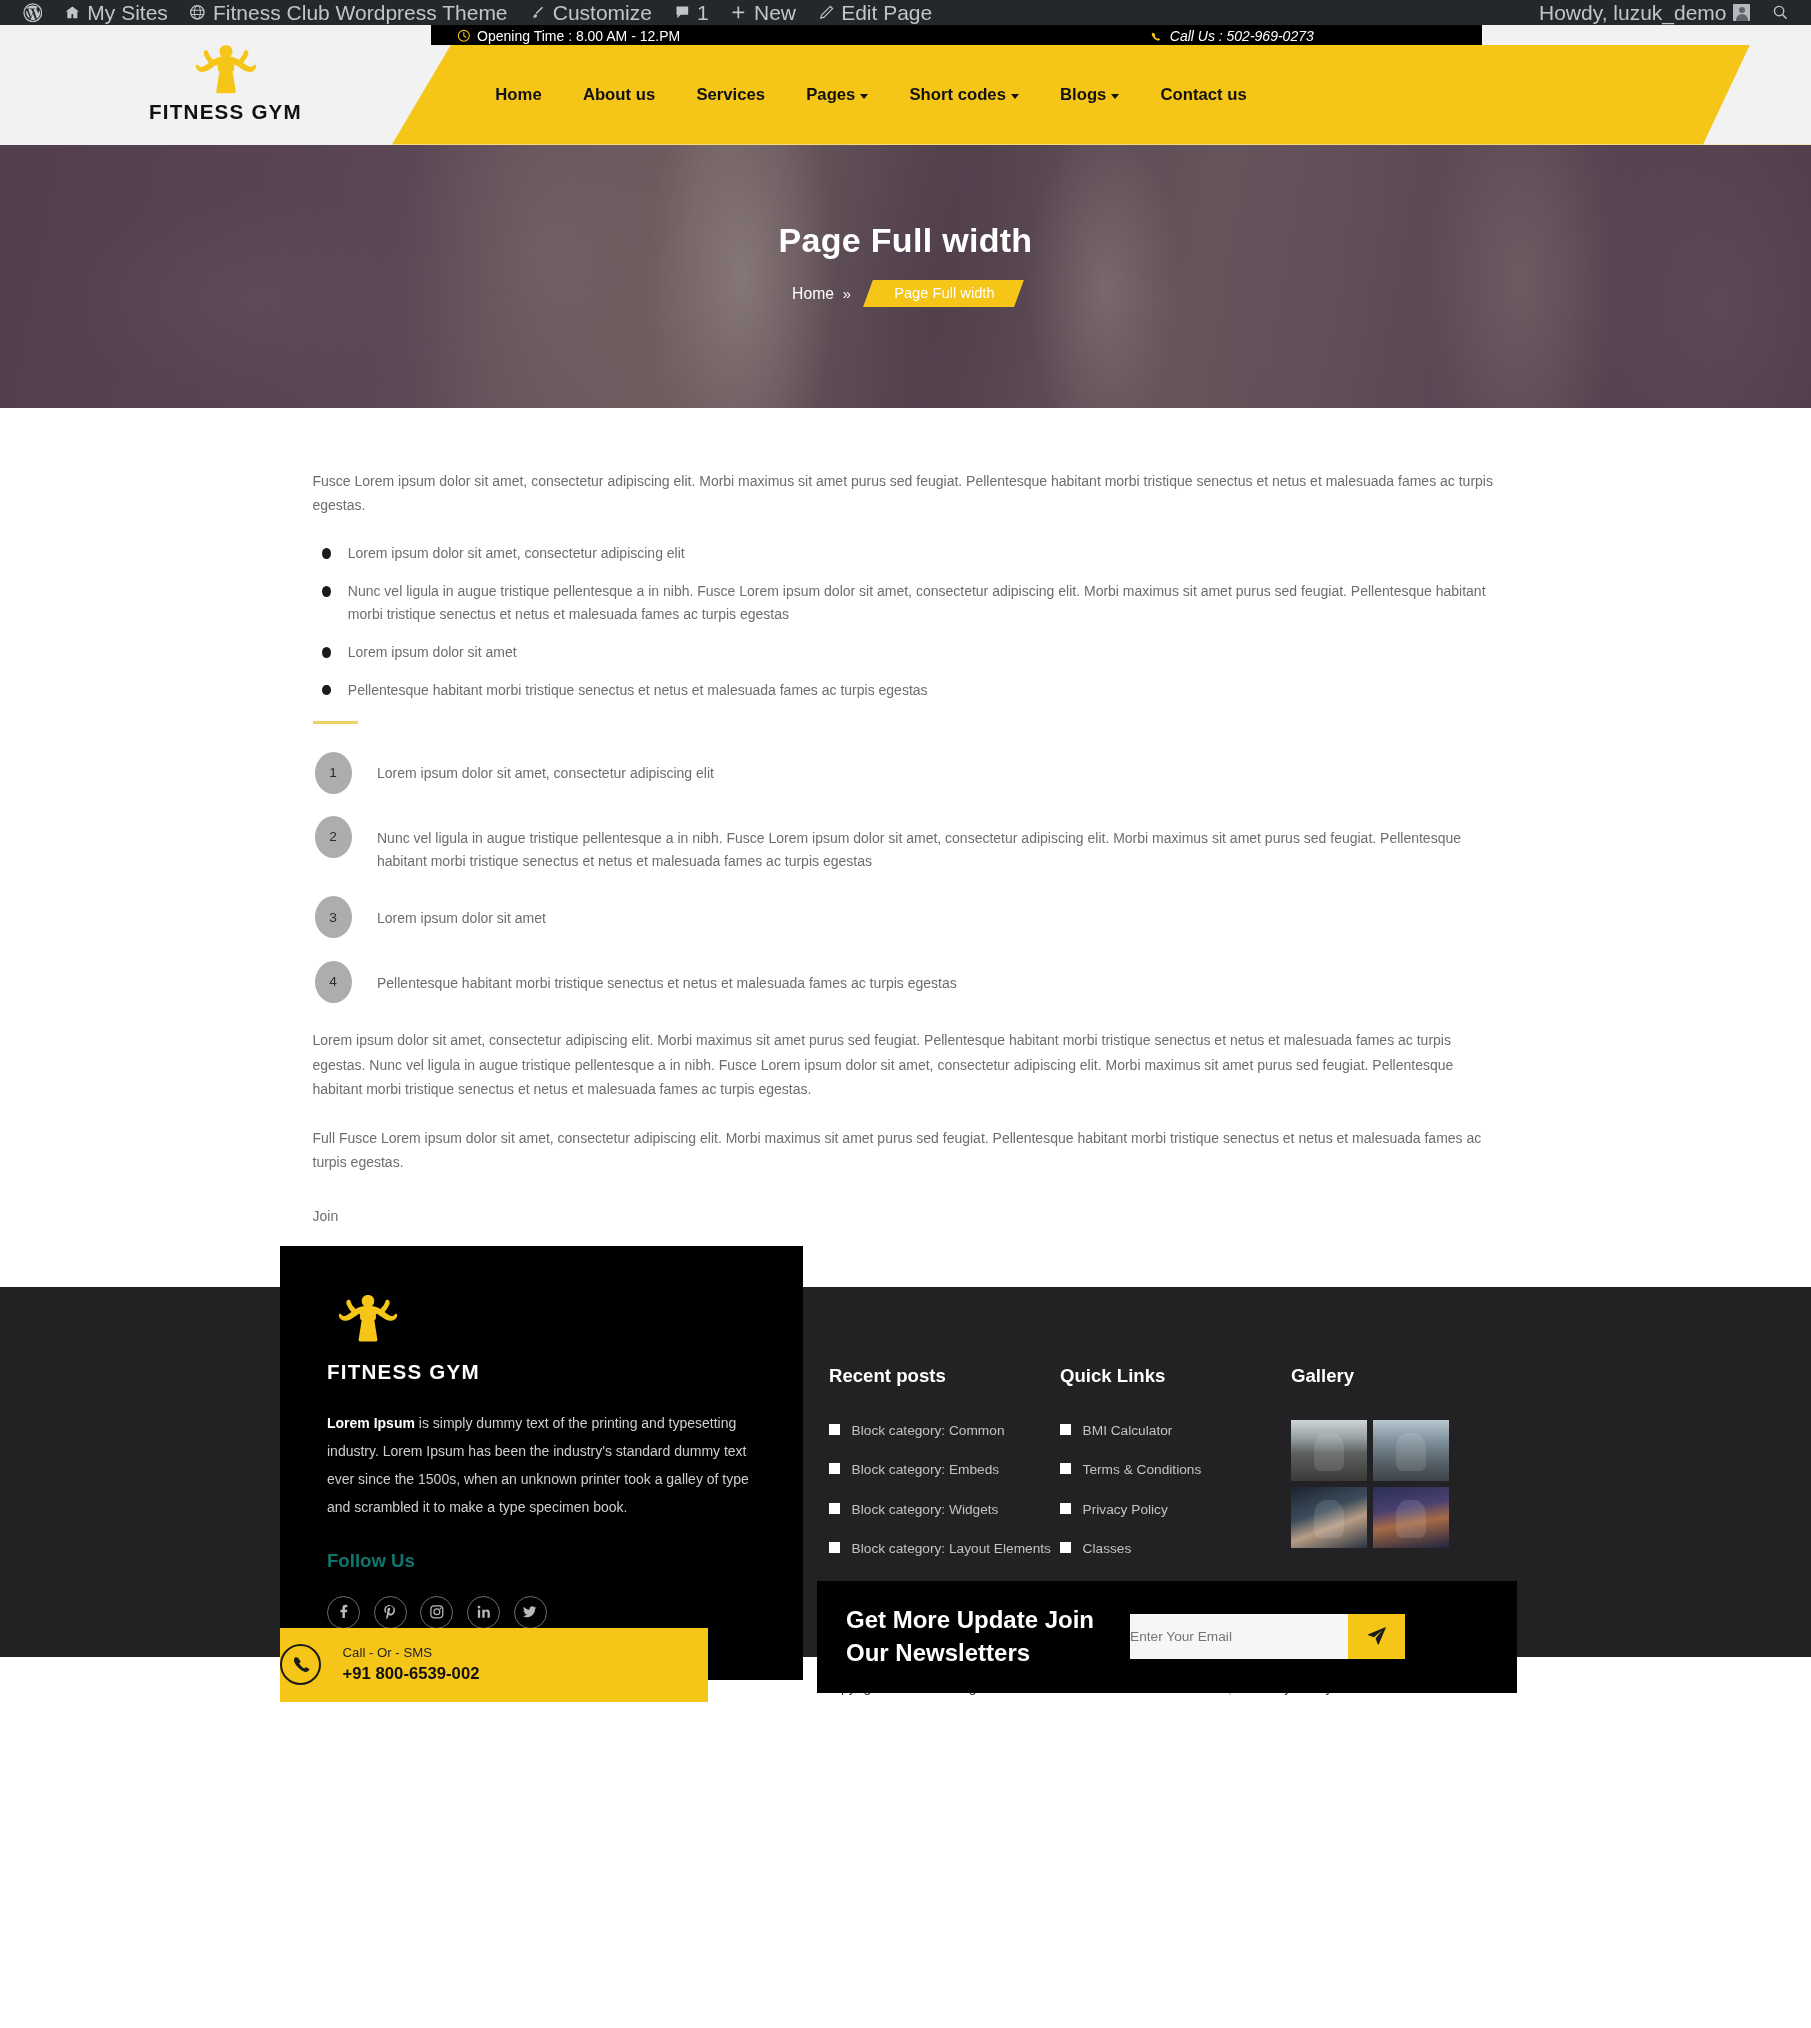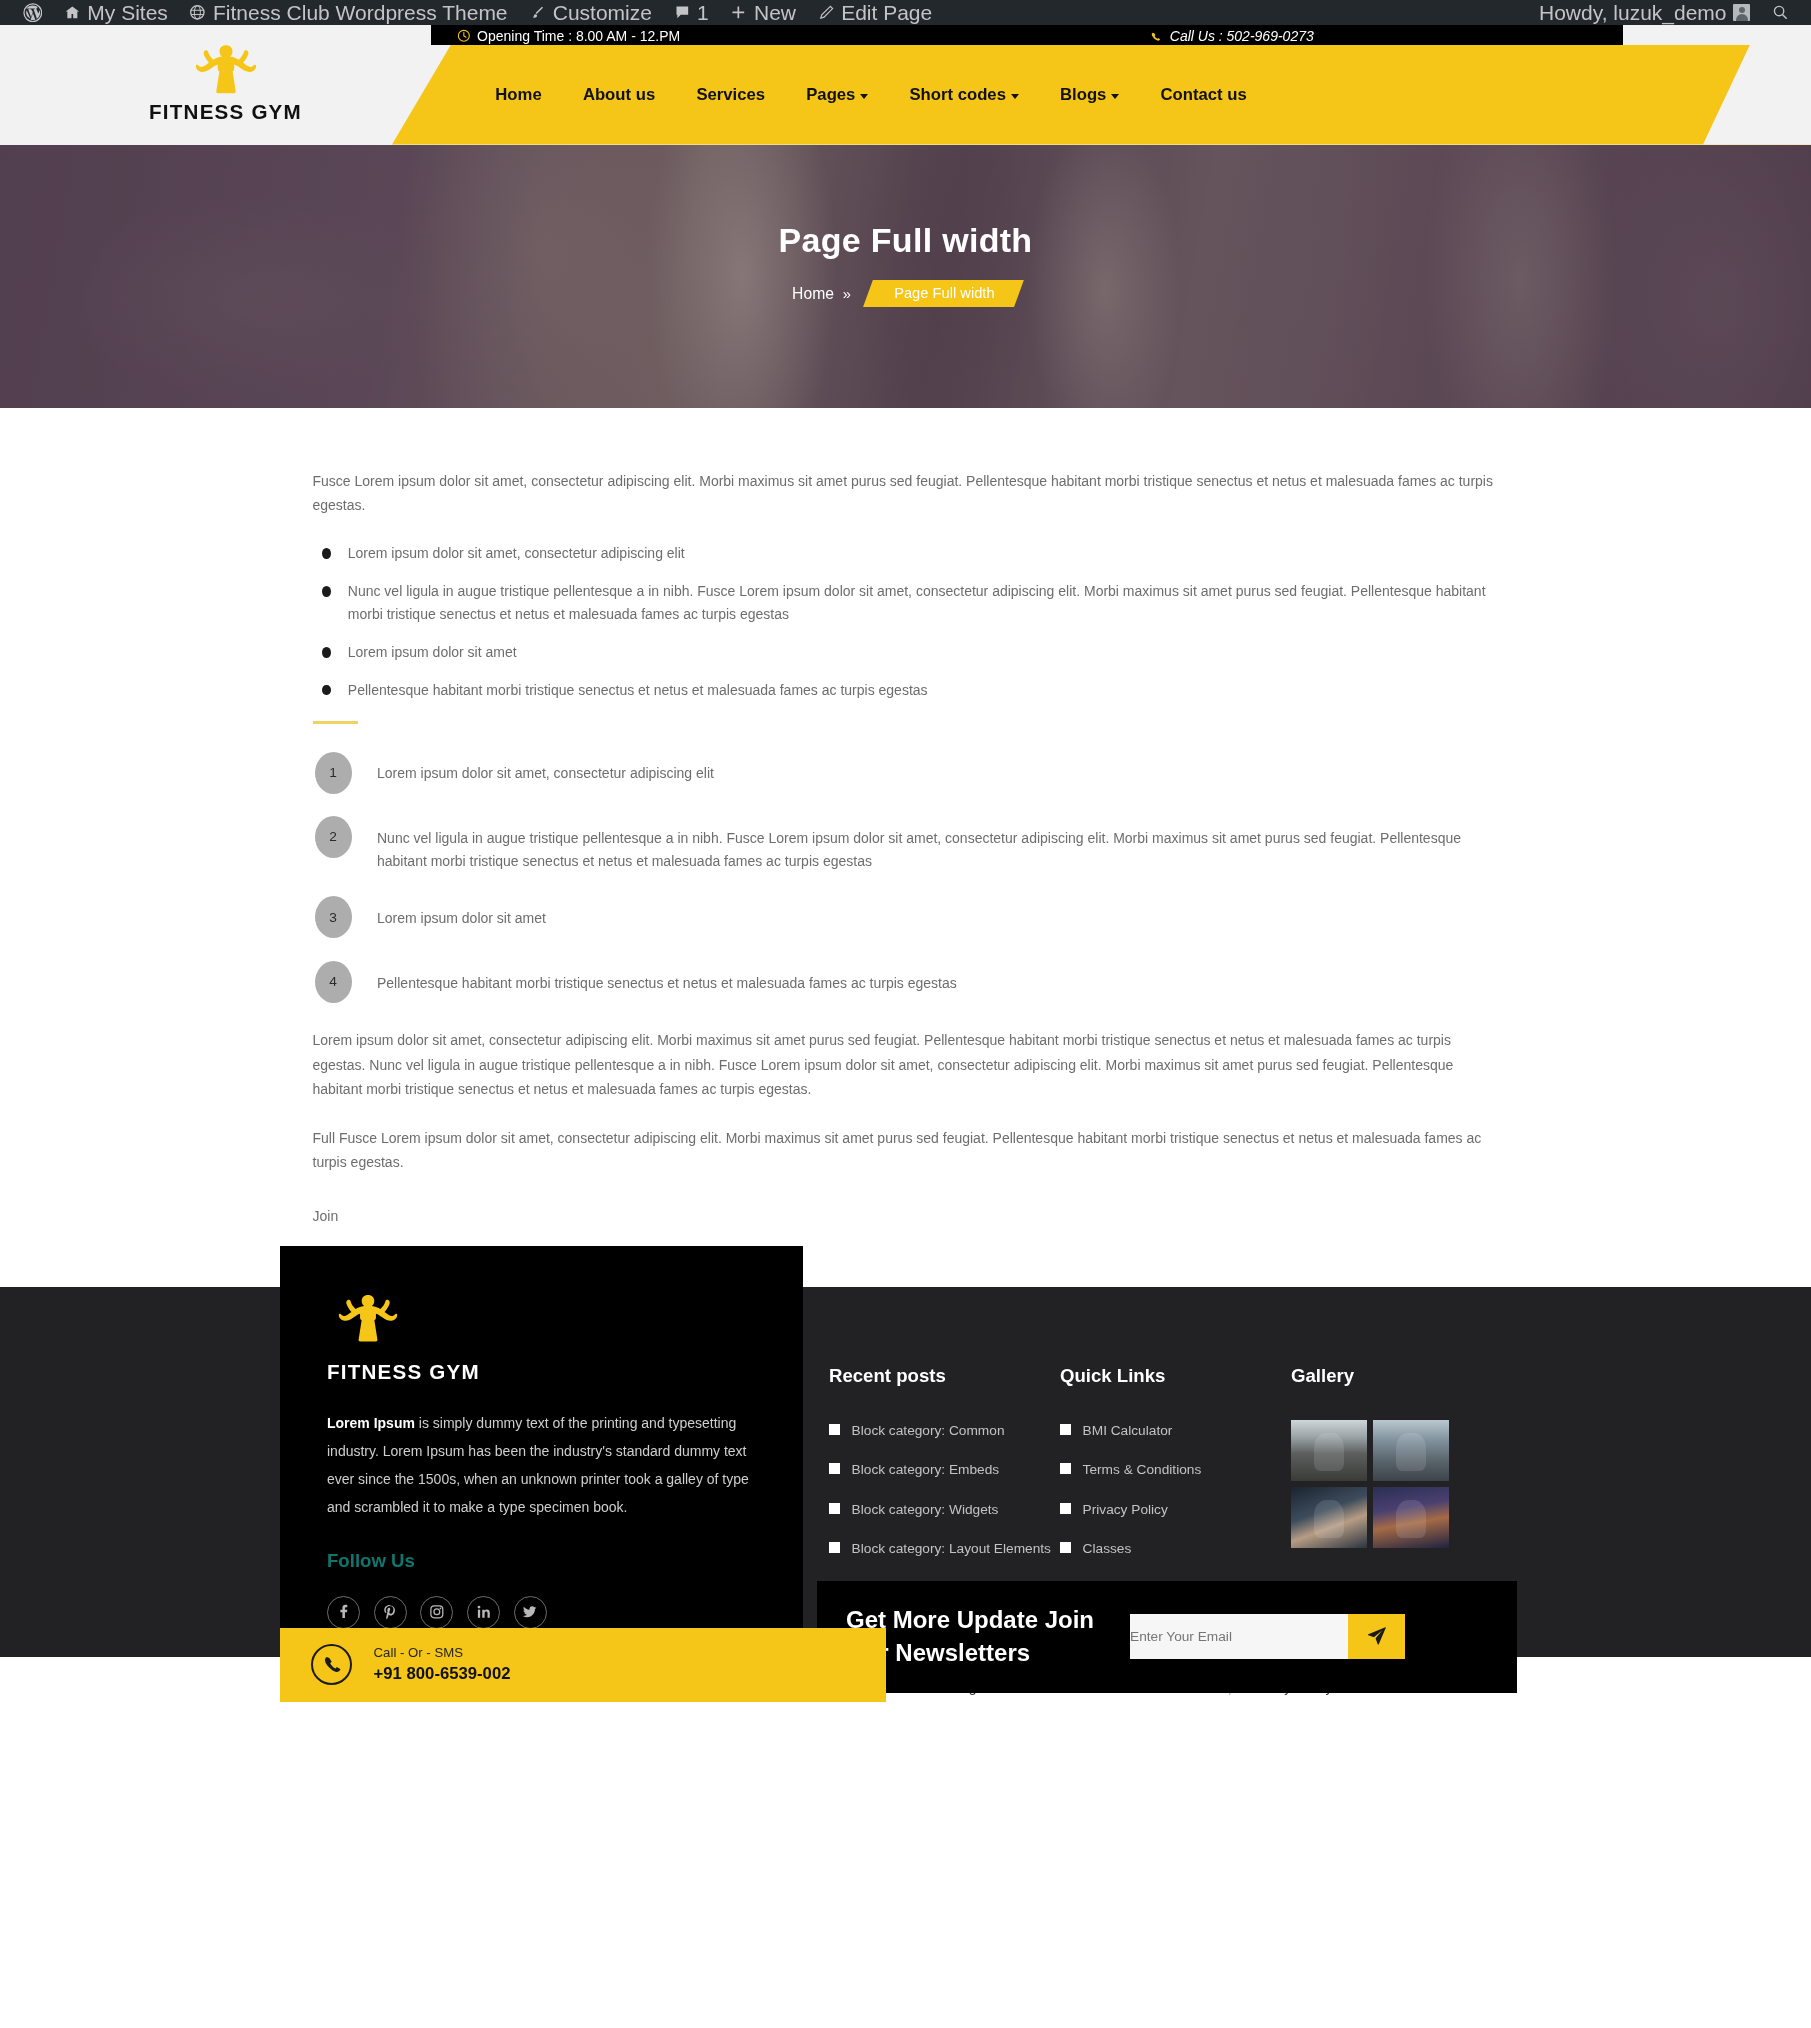--- a/index.html
+++ b/index.html
@@ -50,21 +50,21 @@
   
   .topbar-wrap {
     position: relative;
     background: #f2f2f2;
     height: 19.6px;
   }
   .topbar {
     position: absolute;
     left: 431px;
     top: 0;
-    width: 1192px;
+    width: 1051px;
     height: 21.6px;
     background: #000000;
     display: flex;
     align-items: center;
     color: #ffffff;
     font-size: 14px;
   }
   .topbar .ot { margin-left: 25.5px; display: flex; align-items: center; gap: 6.9px; }
   .topbar .cu { margin-left: 470px; display: flex; align-items: flex-end; gap: 6.9px; font-style: italic; }
   .tb-ico { color: #f5c518; display: inline-flex; }
@@ -390,26 +390,25 @@
 
   
   .bottom-zone {
     position: relative;
     background: #ffffff;
     height: 76px;
   }
   .call-box {
     position: absolute;
     left: 280px; top: -29px;
-    width: 606px;
+    width: 428px;
     height: 74px;
     background: #f5c518;
     display: flex;
     align-items: center;
-    padding-left: 31px;
     gap: 21.6px;
     z-index: 8;
   }
   .call-ico {
     width: 41px; height: 41px;
     border: 2px solid #1b1b1b;
     border-radius: 50%;
     display: flex; align-items: center; justify-content: center;
   }
   .call-lbl { color: #262626; font-size: 13.2px; }

